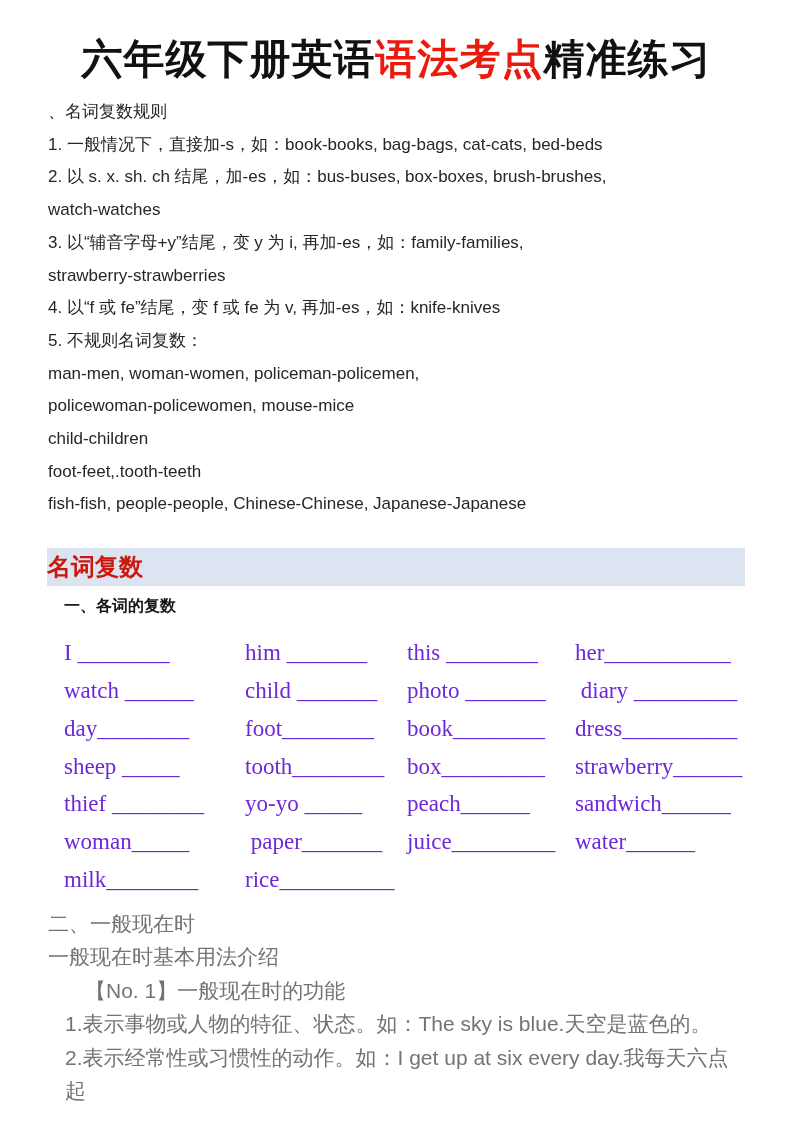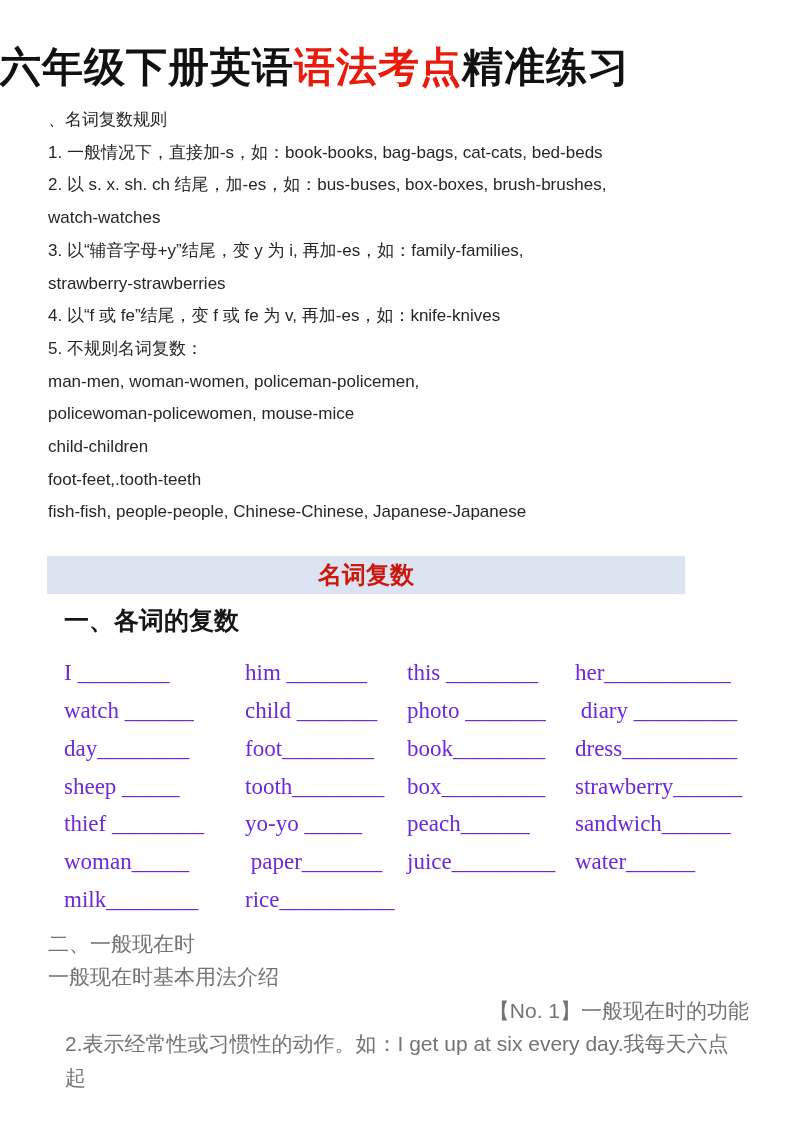--- a/index.html
+++ b/index.html
@@ -13,71 +13,72 @@
     position:relative;
     width:793px;height:1122px;
     margin:0 auto;
     background:#ffffff;
     color:var(--ink);
     font-family:"Liberation Sans","DejaVu Sans",sans-serif;
     overflow:hidden;
   }
   .title{
     margin:0;
-    padding-top:40px;
+    padding-top:32px;
+    text-align:center;
     font-size:41px;
     font-weight:700;
     letter-spacing:1px;
     color:#111111;
     font-family:"DejaVu Sans","Liberation Sans",sans-serif;
   }
   .title .red{color:var(--red-title);}
   .rules{
     margin:9px 44px 0 48px;
     font-size:17px;
     line-height:32.7px;
     color:#262626;
   }
   .rule-line{white-space:nowrap;}
   .banner{
     margin:27px 8px 0 47px;
-    width:638px;height:38px;
+    width:698px;height:38px;
     background:var(--banner-bg);
-    display:flex;align-items:center;justify-content:center;
+    display:flex;align-items:center;
   }
   .banner-text{
     color:var(--red-banner);
     font-weight:700;
     font-size:24px;
     font-family:"DejaVu Sans","Liberation Sans",sans-serif;
   }
   .ex-heading{
     margin:10px 0 0 64px;
-    font-size:25px;
+    font-size:16px;
     font-weight:700;
     color:#161616;
   }
   .word-grid{
     margin:17px 0 0 64px;
     width:690px;
     display:grid;
     grid-template-columns:181px 162px 168px auto;
     font-family:"Liberation Serif","DejaVu Serif",serif;
     font-size:23px;
     line-height:37.8px;
     color:#6d28d9;
   }
   .word-cell{white-space:pre;}
   .section2{
     margin:8px 44px 0 48px;
     font-size:21px;
     line-height:33.5px;
     color:#737373;
   }
-  .s2-sub{padding-left:37px;text-align:right;}
+  .s2-sub{padding-left:37px;}
   .s2-point{padding-left:17px;}
 </style>
 </head>
 <body>
 
 <div class="page">
 
   <h1 class="title"><span>六年级下册英语</span><span class="red">语法考点</span><span>精准练习</span></h1>
 
   <div class="rules">
@@ -130,16 +131,17 @@
       <div class="word-cell">juice_________</div>
       <div class="word-cell">water______</div>
       <div class="word-cell">milk________</div>
       <div class="word-cell">rice__________</div>
     </div>
 
   <div class="section2">
     <div>二、一般现在时</div>
     <div>一般现在时基本用法介绍</div>
     <div class="s2-sub">【No. 1】一般现在时的功能</div>
+    <div class="s2-point">1.表示事物或人物的特征、状态。如：The sky is blue.天空是蓝色的。</div>
     <div class="s2-point">2.表示经常性或习惯性的动作。如：I get up at six every day.我每天六点起</div>
   </div>
 
 </div>
 
 </body></html>

